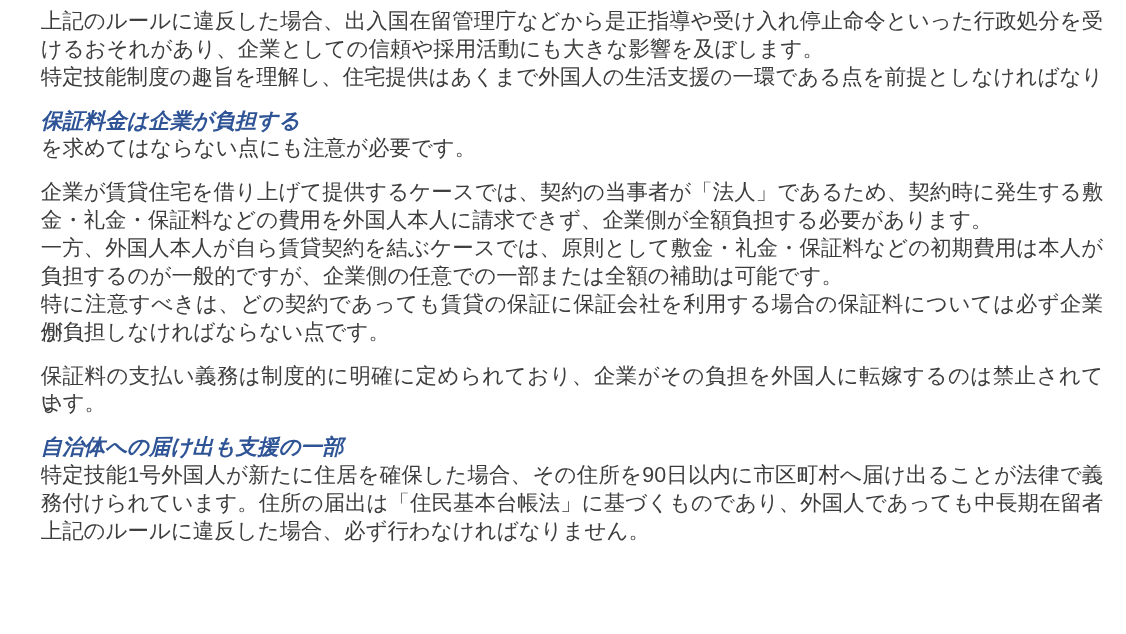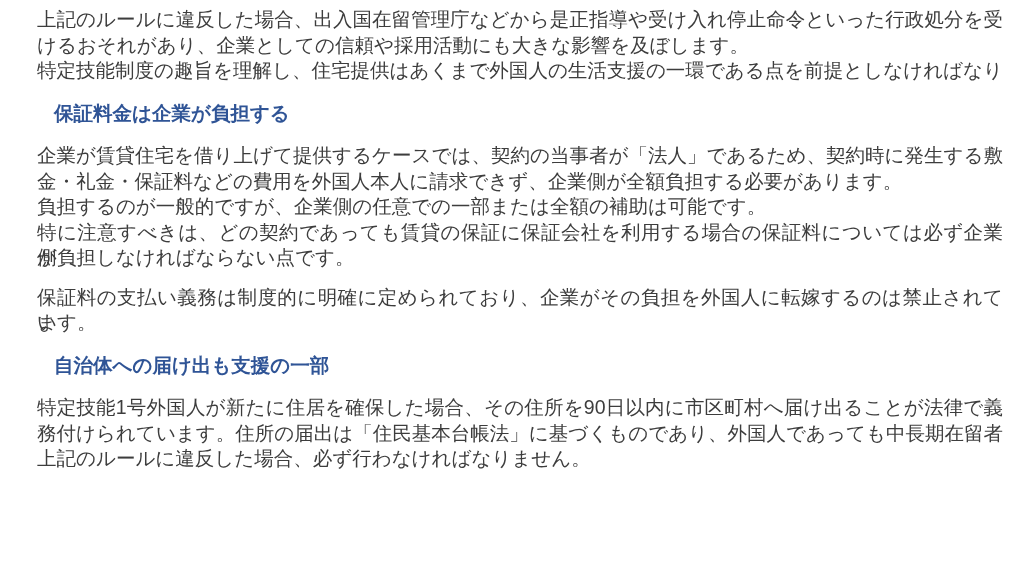--- a/index.html
+++ b/index.html
@@ -29,46 +29,49 @@
     overflow: visible;
   }
   
   .just {
     white-space: normal;
     text-align: justify;
     text-align-last: justify;
     text-justify: inter-character;
   }
   .heading {
-    margin: 17px;
+    margin: 0;
     font-size: 19.5px;
     font-weight: bold;
     color: var(--heading-color, #2f5496);
     line-height: 25.5px;
     height: 25.5px;
+    font-style: italic;
   }
 </style>
 </head>
 <body>
 
 <div class="page">
 
   <div class="block">
     <div class="line just">上記のルールに違反した場合、出入国在留管理庁などから是正指導や受け入れ停止命令といった行政処分を受</div>
     <div class="line">けるおそれがあり、企業としての信頼や採用活動にも大きな影響を及ぼします。</div>
     <div class="line just">特定技能制度の趣旨を理解し、住宅提供はあくまで外国人の生活支援の一環である点を前提としなければなり</div>
   </div>
 
   <div class="block">
     <div class="heading">保証料金は企業が負担する</div>
+    <div class="line">を求めてはならない点にも注意が必要です。</div>
   </div>
 
   <div class="block">
     <div class="line just">企業が賃貸住宅を借り上げて提供するケースでは、契約の当事者が「法人」であるため、契約時に発生する敷</div>
     <div class="line">金・礼金・保証料などの費用を外国人本人に請求できず、企業側が全額負担する必要があります。</div>
+    <div class="line just">一方、外国人本人が自ら賃貸契約を結ぶケースでは、原則として敷金・礼金・保証料などの初期費用は本人が</div>
     <div class="line">負担するのが一般的ですが、企業側の任意での一部または全額の補助は可能です。</div>
     <div class="line just">特に注意すべきは、どの契約であっても賃貸の保証に保証会社を利用する場合の保証料については必ず企業側</div>
     <div class="line">が負担しなければならない点です。</div>
   </div>
 
   <div class="block">
     <div class="line just">保証料の支払い義務は制度的に明確に定められており、企業がその負担を外国人に転嫁するのは禁止されてい</div>
     <div class="line">ます。</div>
   </div>
 

